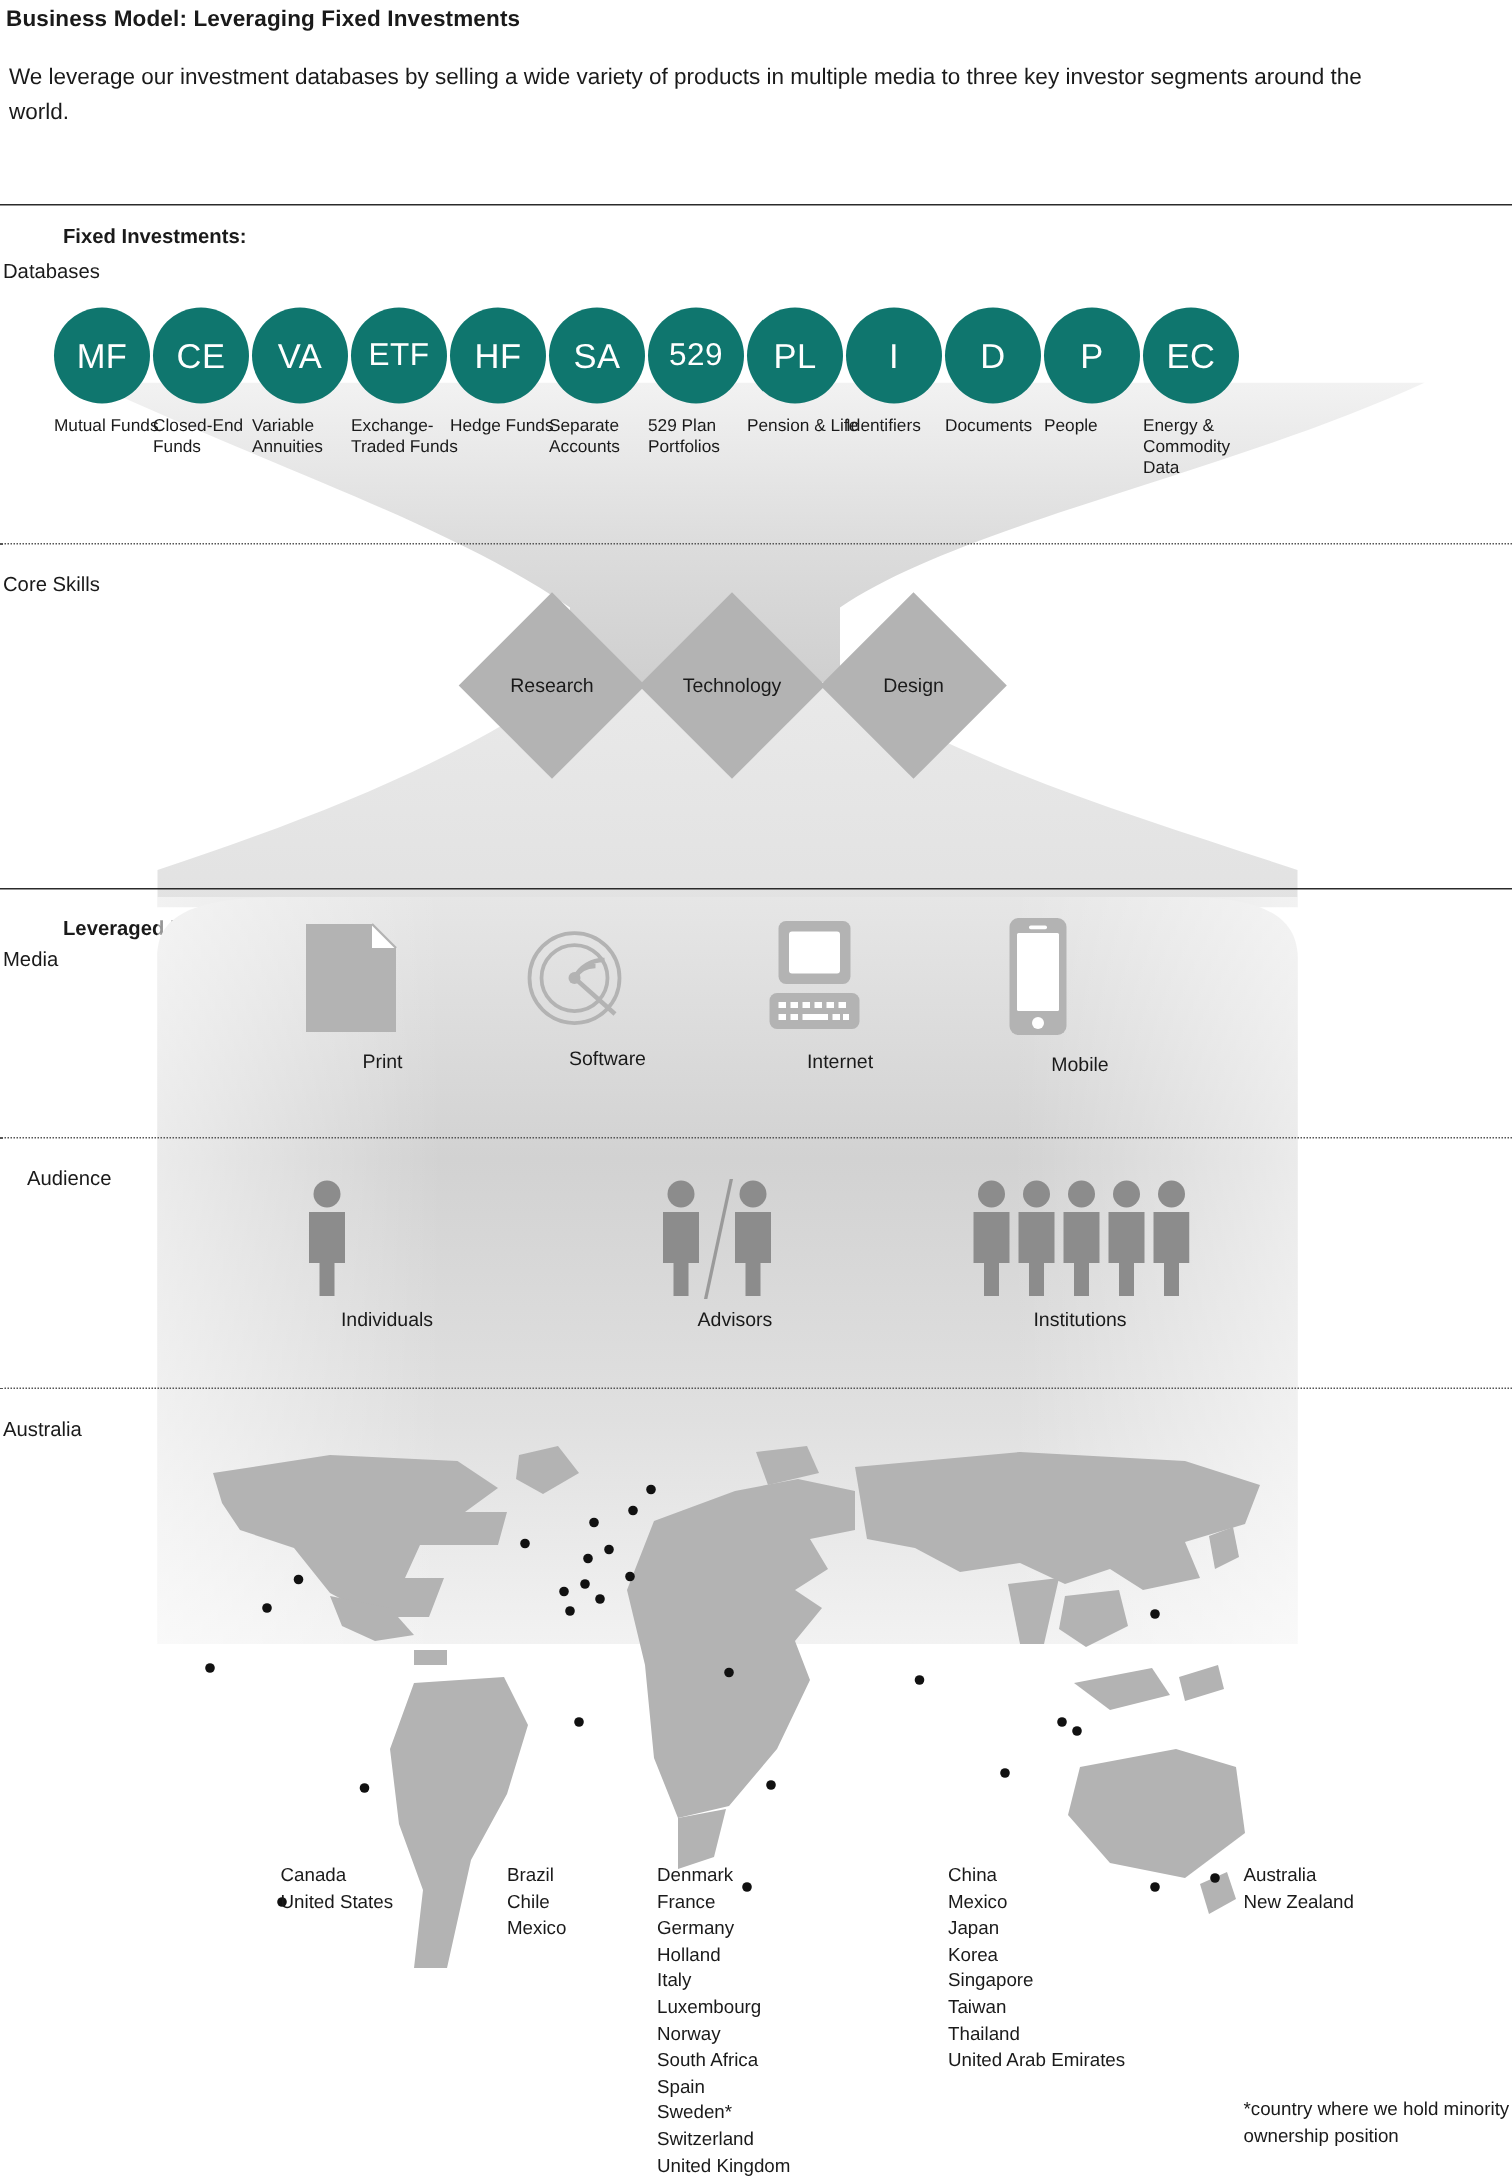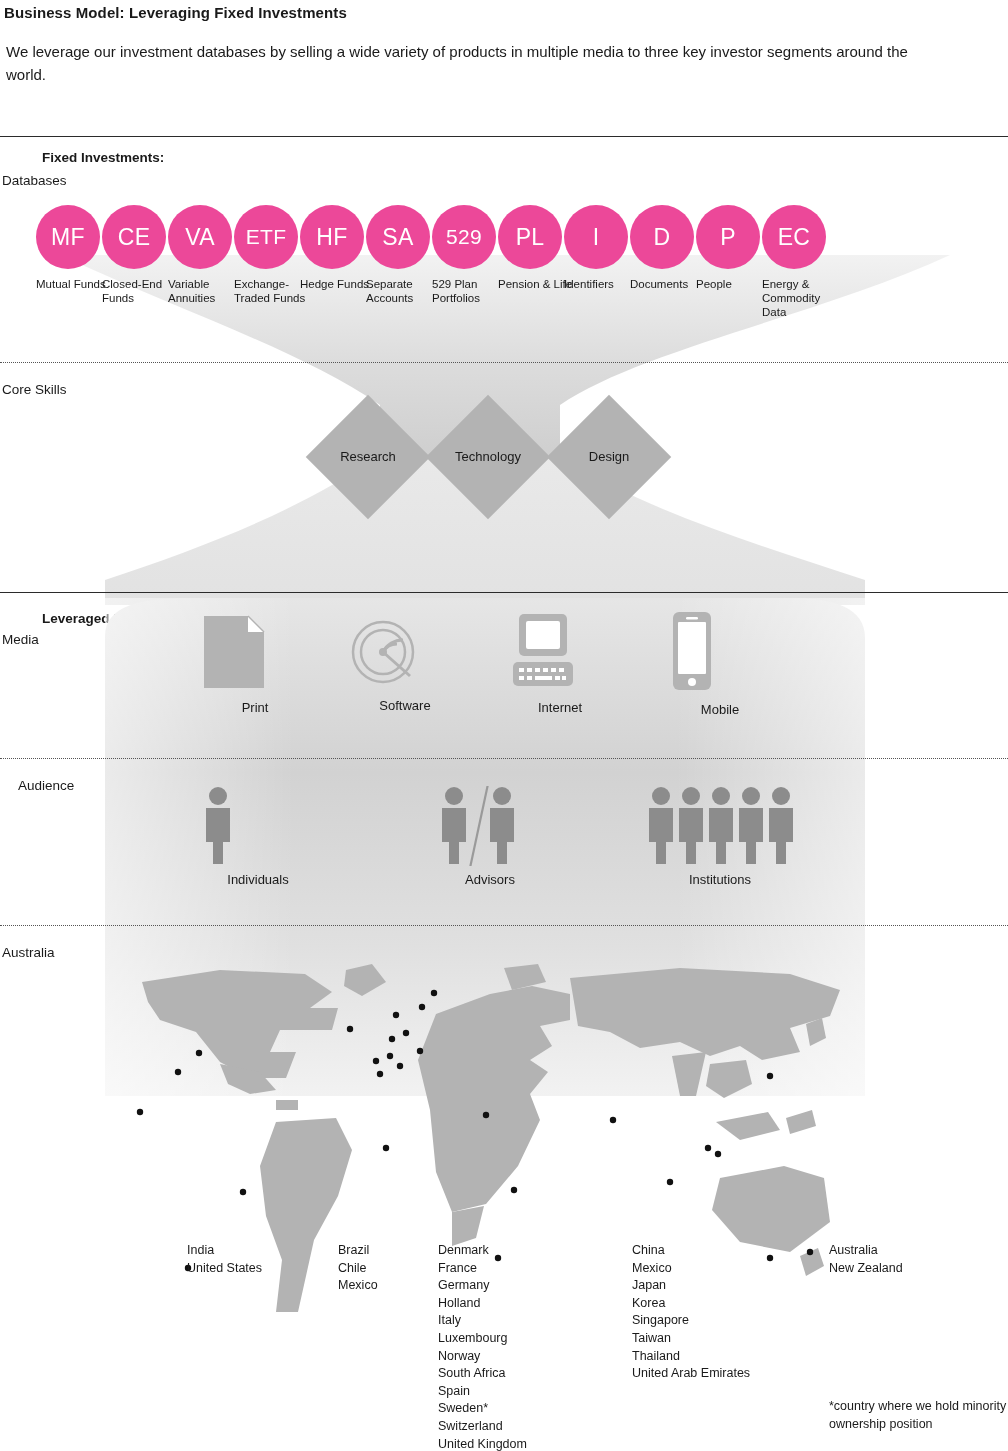--- a/index.html
+++ b/index.html
@@ -35,21 +35,21 @@
   .sec-label.bold { font-weight: bold; padding-left: 40px; }
 
   
   .funnel { position: absolute; z-index: 0; }
 
   
   #dbrow { position: absolute; left: 36px; top: 205px; display: flex; gap: 2px; z-index: 2; }
   .db { width: 64px; position: relative; }
   .db .circle {
     width: 64px; height: 64px; border-radius: 50%;
-    background: #ec4899; color: #ffffff;
+    background: #0f766e; color: #ffffff;
     display: flex; align-items: center; justify-content: center;
     font-size: 23px; letter-spacing: .3px; text-align: center;
   }
   .db .circle.sm { font-size: 21px; }
   .db .cap {
     margin-top: 8px; font-size: 11.5px; line-height: 14px;
     text-align: left; width: 80px; color: #1a1a1a;
   }
 
   
@@ -356,21 +356,21 @@
           <circle cx="414" cy="230" r="3.2"></circle>
         <circle cx="570" cy="222" r="3.2"></circle>
           <circle cx="398" cy="298" r="3.2"></circle>
           <circle cx="670" cy="298" r="3.2"></circle>
         <circle cx="710" cy="292" r="3.2"></circle>
       </g>
     </svg>
   </div>
 
   <div class="geolist" style="left:187px; top:1242px;">
-    <div>India</div>
+    <div>Canada</div>
     <div>United States</div>
   </div>
 
   <div class="geolist" style="left:338px; top:1242px;">
     <div>Brazil</div>
     <div>Chile</div>
     <div>Mexico</div>
   </div>
 
   <div class="geolist" style="left:438px; top:1242px;">

